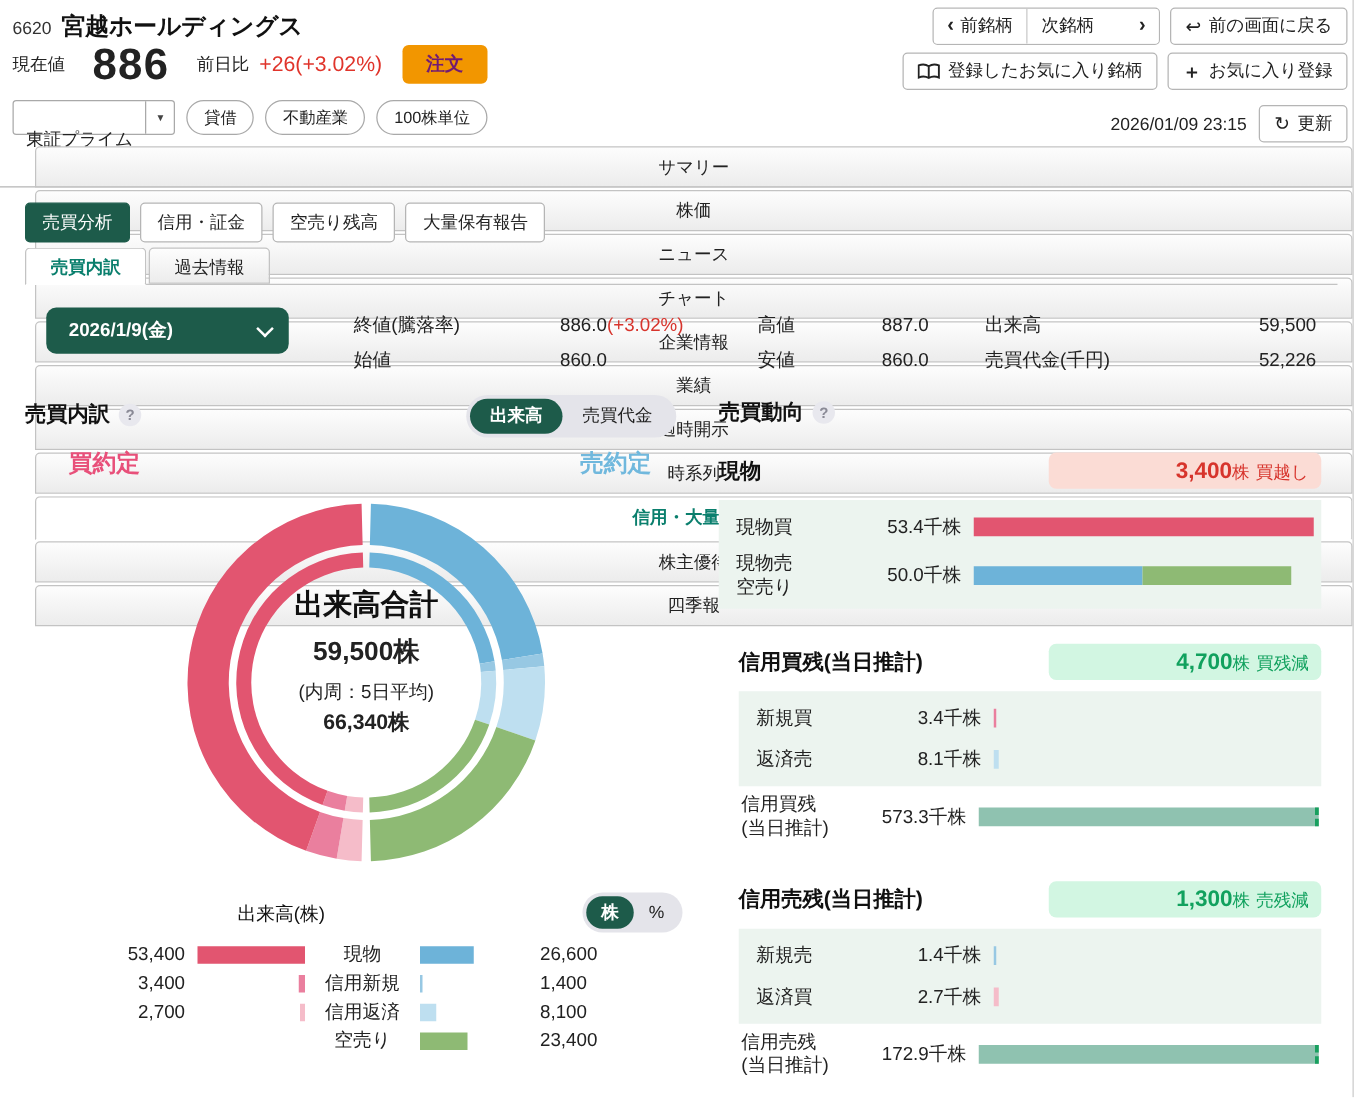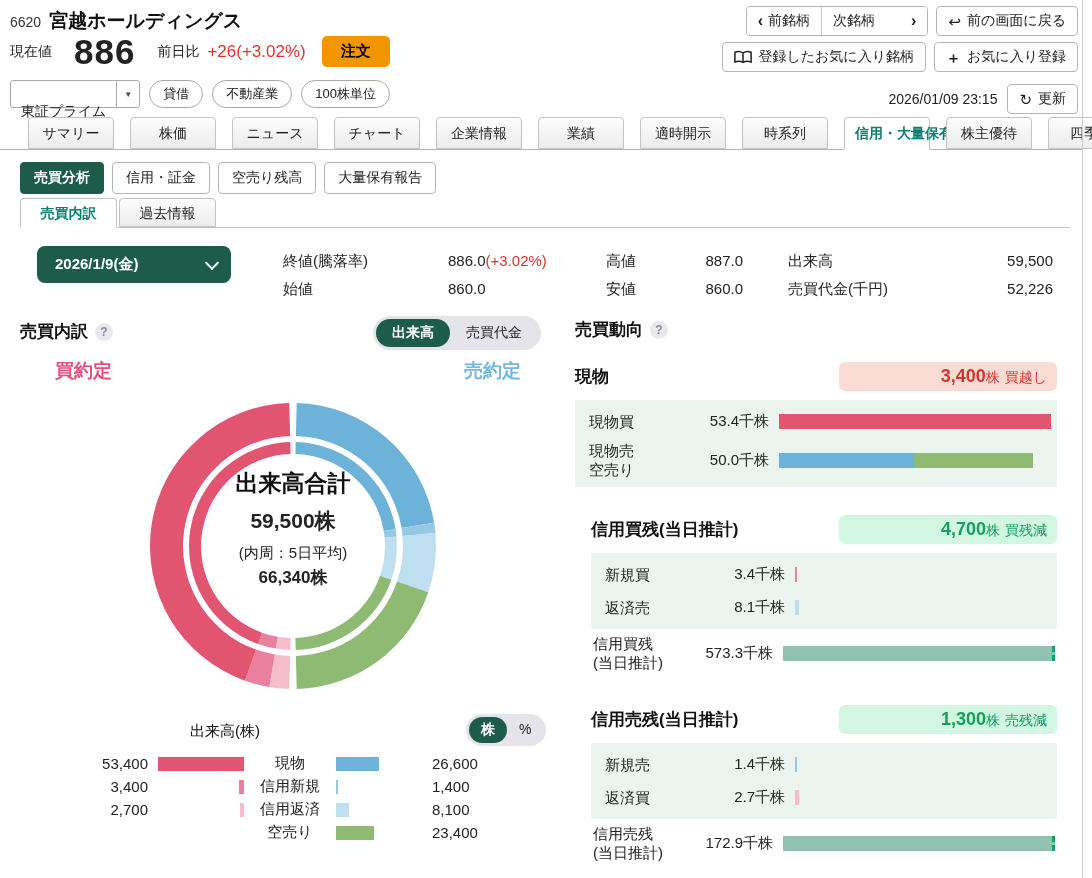--- a/index.html
+++ b/index.html
@@ -9,21 +9,21 @@
 
   
   .hdr-row1{position:absolute;left:10px;top:8px;display:flex;align-items:baseline;gap:8px;}
   .stock-code{font-size:14px;color:#333;}
   .stock-name{font-size:19px;font-weight:bold;color:#111;}
   .hdr-row2{position:absolute;left:10px;top:34px;display:flex;align-items:center;}
   .price-label{font-size:14px;color:#222;}
   .price-now{font-size:35px;font-weight:bold;letter-spacing:1px;margin-left:22px;line-height:1;}
   .chg-label{font-size:14px;margin-left:22px;}
   .chg-val{font-size:17px;color:#e0342b;margin-left:8px;}
-  .order-btn{margin-left:16px;background:#f29600;color:#000000;font-weight:bold;font-size:15px;
+  .order-btn{margin-left:16px;background:#f29600;color:#701a75;font-weight:bold;font-size:15px;
              border:none;border-radius:5px;padding:6px 19px;cursor:pointer;}
   .hdr-row3{position:absolute;left:10px;top:80px;display:flex;align-items:center;gap:9px;}
   .market-select{display:flex;align-items:stretch;border:1px solid #a9a9a9;border-radius:3px;background:#fff;height:26px;cursor:pointer;}
   .market-select .txt{font-size:14px;padding:4px 10px;margin-top:18px;}
   .market-select .caret{border-left:1px solid #a9a9a9;width:22px;display:flex;align-items:center;justify-content:center;font-size:8px;color:#444;}
   .tag-pill{border:1px solid #a9a9a9;border-radius:14px;background:#fff;font-size:13px;color:#222;padding:4px 13px;}
 
   .hdr-right1{position:absolute;top:6px;right:14px;display:flex;gap:8px;}
   .hdr-right2{position:absolute;top:42px;right:14px;display:flex;gap:8px;}
   .hdr-right3{position:absolute;top:84px;right:14px;display:flex;align-items:center;gap:10px;}
@@ -31,30 +31,30 @@
   .nav-pair .half{font-size:14px;padding:5px 11px;background:#fff;border:none;cursor:pointer;display:flex;align-items:center;gap:5px;color:#222;}
   .nav-pair .half + .half{border-left:1px solid #c9c9c9;gap:36px;}
   .gbtn{font-size:14px;padding:5px 11px;background:#fff;border:1px solid #b5b5b5;border-radius:4px;
         cursor:pointer;display:flex;align-items:center;gap:6px;color:#222;}
   .chev{font-size:16px;font-weight:bold;line-height:1;}
   .icon-g{font-size:15px;line-height:1;}
   .timestamp{font-size:14px;color:#222;}
 
   
   .tabbar{position:absolute;left:0;top:117px;width:1082px;height:33px;border-bottom:1px solid #b5b5b5;
-          display:flex;gap:16px;padding-left:28px;box-sizing:border-box;}
+          display:flex;gap:2px;padding-left:28px;box-sizing:border-box;flex-direction:column;}
   .tab{min-width:86px;text-align:center;font-size:14px;padding:7px 10px 6px;box-sizing:border-box;
        border:1px solid #c3c3c3;border-radius:4px 4px 0 0;background:linear-gradient(#fdfdfd,#ececec);
        color:#222;cursor:pointer;white-space:nowrap;}
   .tab.active{background:#fff;color:#0a7f6d;font-weight:bold;border-bottom:1px solid #fff;margin-bottom:-1px;padding-bottom:8px;}
 
   
   .subnav{position:absolute;left:20px;top:162px;display:flex;gap:8px;}
   .sbtn{font-size:14px;padding:6px 13px;border-radius:4px;border:1px solid #b5b5b5;background:#fff;color:#222;cursor:pointer;}
-  .sbtn.active{background:#1d5b4a;border-color:#1d5b4a;color:#fff;font-weight:bold;}
+  .sbtn.active{background:#1d5b4a;border-color:#1d5b4a;color:#fff;font-weight:normal;}
 
   .innertabs{position:absolute;left:20px;top:198px;width:1050px;height:30px;border-bottom:1px solid #c3c3c3;
              display:flex;gap:2px;box-sizing:border-box;}
   .itab{min-width:97px;text-align:center;font-size:14px;padding:6px 10px;box-sizing:border-box;
         border:1px solid #c3c3c3;border-radius:4px 4px 0 0;background:linear-gradient(#fdfdfd,#ececec);color:#222;cursor:pointer;}
   .itab.active{background:#fff;color:#0a7f6d;font-weight:bold;border-bottom:1px solid #fff;margin-bottom:-1px;padding-bottom:7px;}
 
   
   .date-select{position:absolute;left:37px;top:246px;width:194px;height:37px;background:#1d5b4a;border:none;
                border-radius:8px;color:#fff;font-weight:bold;font-size:15px;display:flex;align-items:center;

